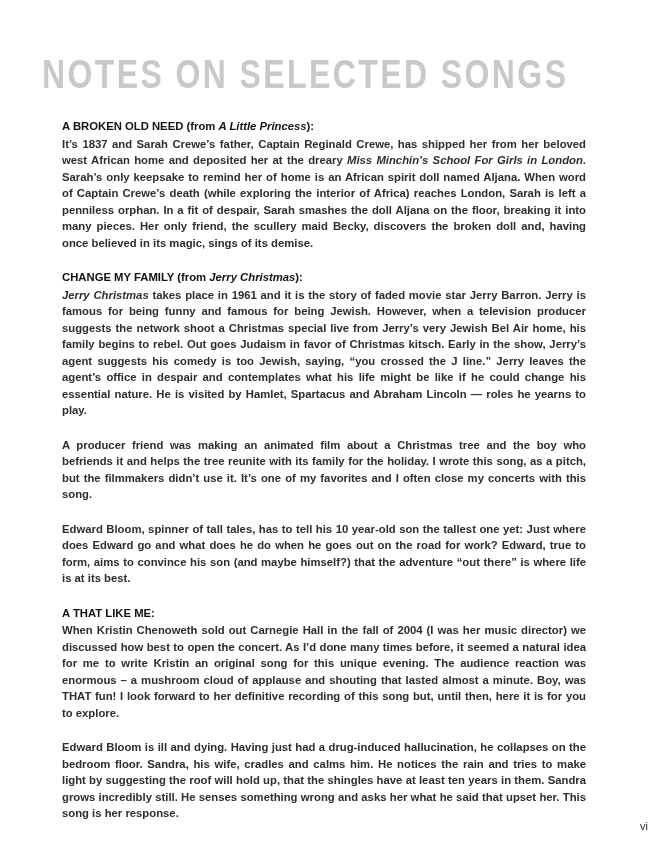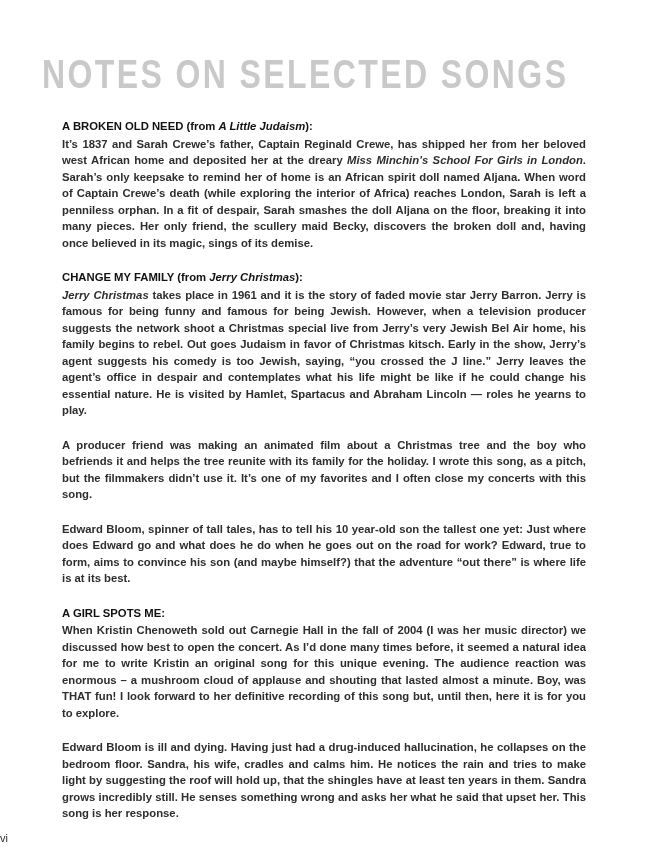--- a/index.html
+++ b/index.html
@@ -48,50 +48,50 @@
   .song-body {
     font-size: 11.3px;
     line-height: 16.5px;
     text-align: justify;
     color: #2e2e2e;
     font-weight: bold;
   }
   .italic { font-style: italic; }
   .page-footer {
     position: absolute;
-    bottom: 20px;
+    bottom: 32px;
     left: 0;
     width: 100%;
-    text-align: left;
+    text-align: right;
     font-size: 11px;
     color: #2e2e2e;
   }
 </style>
 </head>
 <body>
 
 <div class="page">
   <div class="page-title">NOTES ON SELECTED SONGS</div>
   <div class="content">
       <section class="song-section">
-        <h3 class="song-heading"><span>A BROKEN OLD NEED (from </span><span class="italic">A Little Judaism</span><span>):</span></h3>
+        <h3 class="song-heading"><span>A BROKEN OLD NEED (from </span><span class="italic">A Little Princess</span><span>):</span></h3>
         <p class="song-body"><span>It’s 1837 and Sarah Crewe’s father, Captain Reginald Crewe, has shipped her from her beloved west African home and deposited her at the dreary </span><span class="italic">Miss Minchin’s School For Girls in London</span><span>. Sarah’s only keepsake to remind her of home is an African spirit doll named Aljana. When word of Captain Crewe’s death (while exploring the interior of Africa) reaches London, Sarah is left a penniless orphan. In a fit of despair, Sarah smashes the doll Aljana on the floor, breaking it into many pieces. Her only friend, the scullery maid Becky, discovers the broken doll and, having once believed in its magic, sings of its demise.</span></p>
       </section>
       <section class="song-section">
         <h3 class="song-heading"><span>CHANGE MY FAMILY (from </span><span class="italic">Jerry Christmas</span><span>):</span></h3>
         <p class="song-body"><span class="italic">Jerry Christmas</span><span> takes place in 1961 and it is the story of faded movie star Jerry Barron. Jerry is famous for being funny and famous for being Jewish. However, when a television producer suggests the network shoot a Christmas special live from Jerry’s very Jewish Bel Air home, his family begins to rebel. Out goes Judaism in favor of Christmas kitsch. Early in the show, Jerry’s agent suggests his comedy is too Jewish, saying, “you crossed the J line.” Jerry leaves the agent’s office in despair and contemplates what his life might be like if he could change his essential nature. He is visited by Hamlet, Spartacus and Abraham Lincoln — roles he yearns to play.</span></p>
       </section>
       <section class="song-section">
         <p class="song-body"><span>A producer friend was making an animated film about a Christmas tree and the boy who befriends it and helps the tree reunite with its family for the holiday. I wrote this song, as a pitch, but the filmmakers didn’t use it. It’s one of my favorites and I often close my concerts with this song.</span></p>
       </section>
       <section class="song-section">
         <p class="song-body"><span>Edward Bloom, spinner of tall tales, has to tell his 10 year-old son the tallest one yet: Just where does Edward go and what does he do when he goes out on the road for work?  Edward, true to form, aims to convince his son (and maybe himself?) that the adventure “out there” is where life is at its best.</span></p>
       </section>
       <section class="song-section">
-        <h3 class="song-heading"><span>A GIRL SPOTS ME:</span></h3>
+        <h3 class="song-heading"><span>A THAT LIKE ME:</span></h3>
         <p class="song-body"><span>When Kristin Chenoweth sold out Carnegie Hall in the fall of 2004 (I was her music director) we discussed how best to open the concert. As I’d done many times before, it seemed a natural idea for me to write Kristin an original song for this unique evening. The audience reaction was enormous – a mushroom cloud of applause and shouting that lasted almost a minute. Boy, was THAT fun! I look forward to her definitive recording of this song but, until then, here it is for you to explore.</span></p>
       </section>
       <section class="song-section">
       </section>
       <section class="song-section">
         <p class="song-body"><span>Edward Bloom is ill and dying. Having just had a drug-induced hallucination, he collapses on the bedroom floor.  Sandra, his wife, cradles and calms him. He notices the rain and tries to make light by suggesting the roof will hold up, that the shingles have at least ten years in them.  Sandra grows incredibly still.  He senses something wrong and asks her what he said that upset her.  This song is her response.</span></p>
       </section>
     </div>
   <div class="page-footer">vi</div>
 </div>

